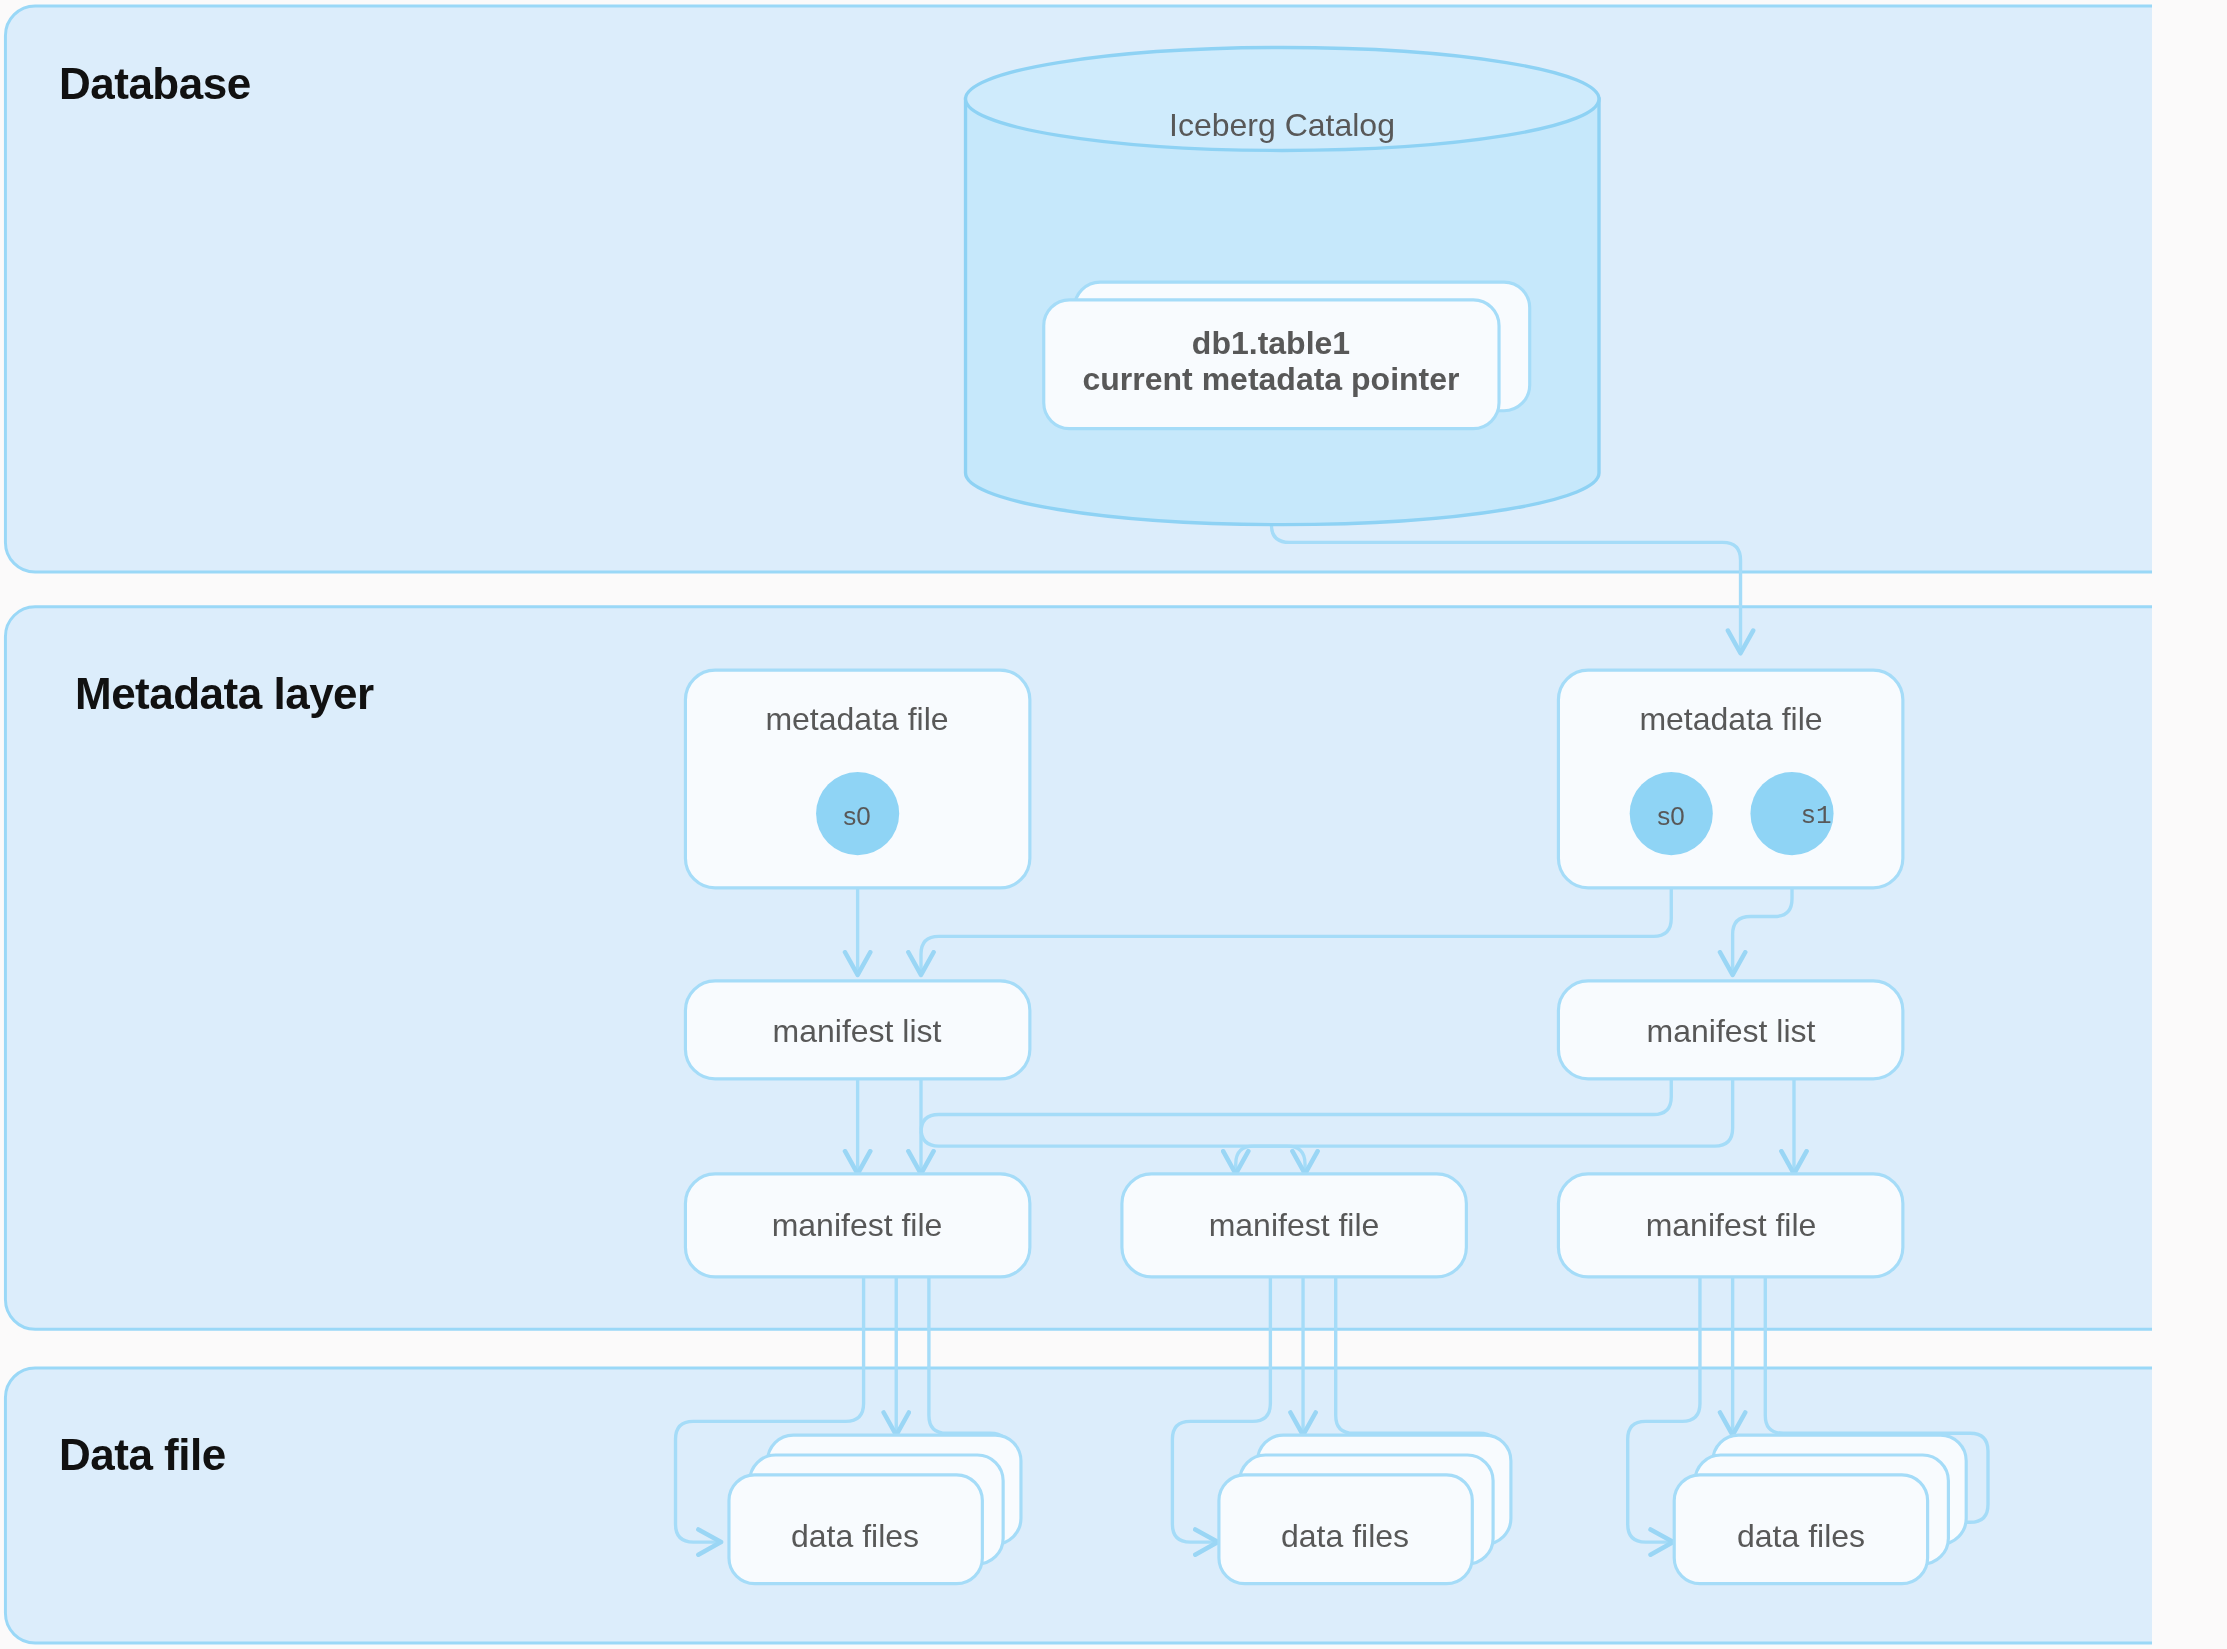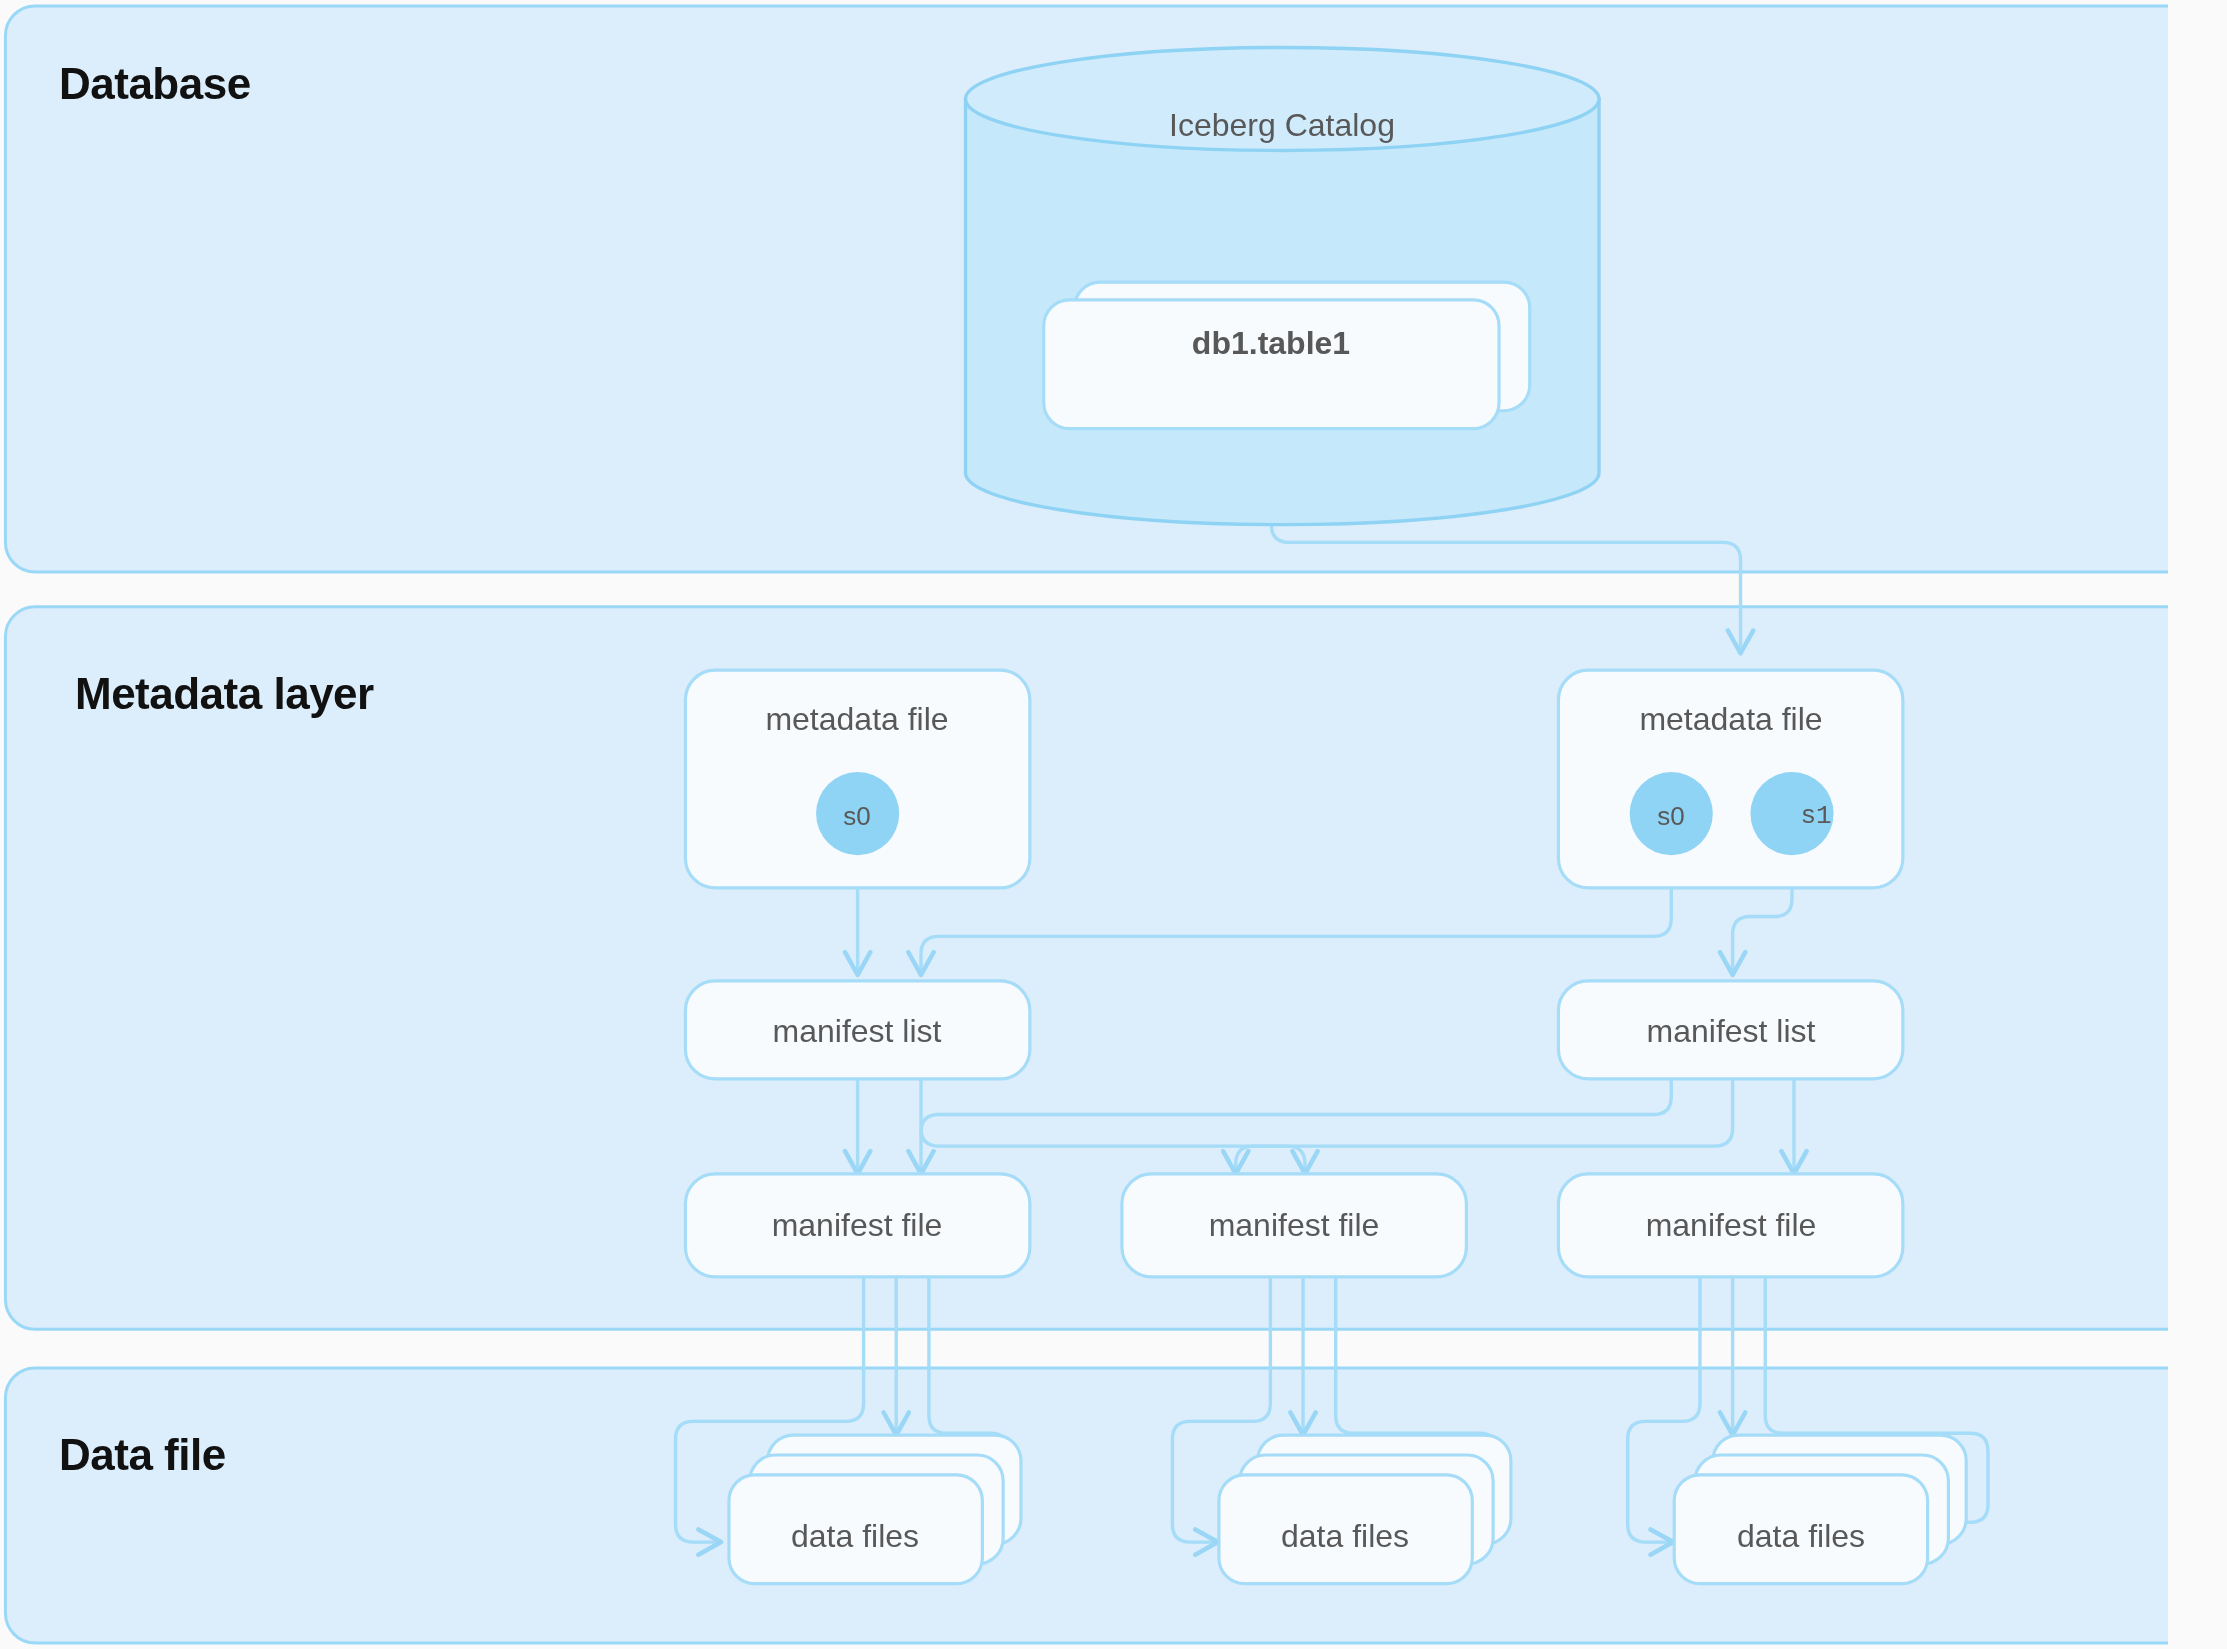--- a/index.html
+++ b/index.html
@@ -7,21 +7,20 @@
     padding: 0;
     background: #fbfafa;
   }
   #stage {
     position: relative;
     width: 2152px;
     height: 1649px;
     background: #fbfafa;
     font-family: "Liberation Sans", sans-serif;
     overflow: hidden;
-    padding-left: 16px;
   }
   svg.layer {
     position: absolute;
     left: 0; top: 0;
     width: 2228px;
     height: 1649px;
   }
   .panel-title {
     position: absolute;
     font-family: "Liberation Sans", sans-serif;
@@ -170,20 +169,21 @@
     </g>
   </svg>
 
   <div class="panel-title" style="left:59px; top:59px;">Database</div>
   <div class="panel-title" style="left:59px; top:669px;margin-left:16px;">Metadata layer</div>
   <div class="panel-title" style="left:59px; top:1430px;">Data file</div>
 
   <div class="node-label big" style="left:1282px; top:125px;">Iceberg Catalog</div>
 
   <div class="node-label big" style="left:1271px; top:343px;font-weight:bold;">db1.table1</div>
+  <div class="node-label big bold" style="left:1271px; top:379px;">current metadata pointer</div>
 
   <div class="node-label big" style="left:857px; top:719px;">metadata file</div>
   <div class="node-label big" style="left:1731px; top:719px;">metadata file</div>
 
   <div class="snap-label" style="left:857px; top:816px;">s0</div>
   <div class="snap-label" style="left:1671px; top:816px;">s0</div>
   <div class="snap-label" style="left:1816px; top:816px;font-family:Liberation Mono, monospace;">s1</div>
 
   <div class="node-label big" style="left:857px; top:1031px;">manifest list</div>
   <div class="node-label big" style="left:1731px; top:1031px;">manifest list</div>

